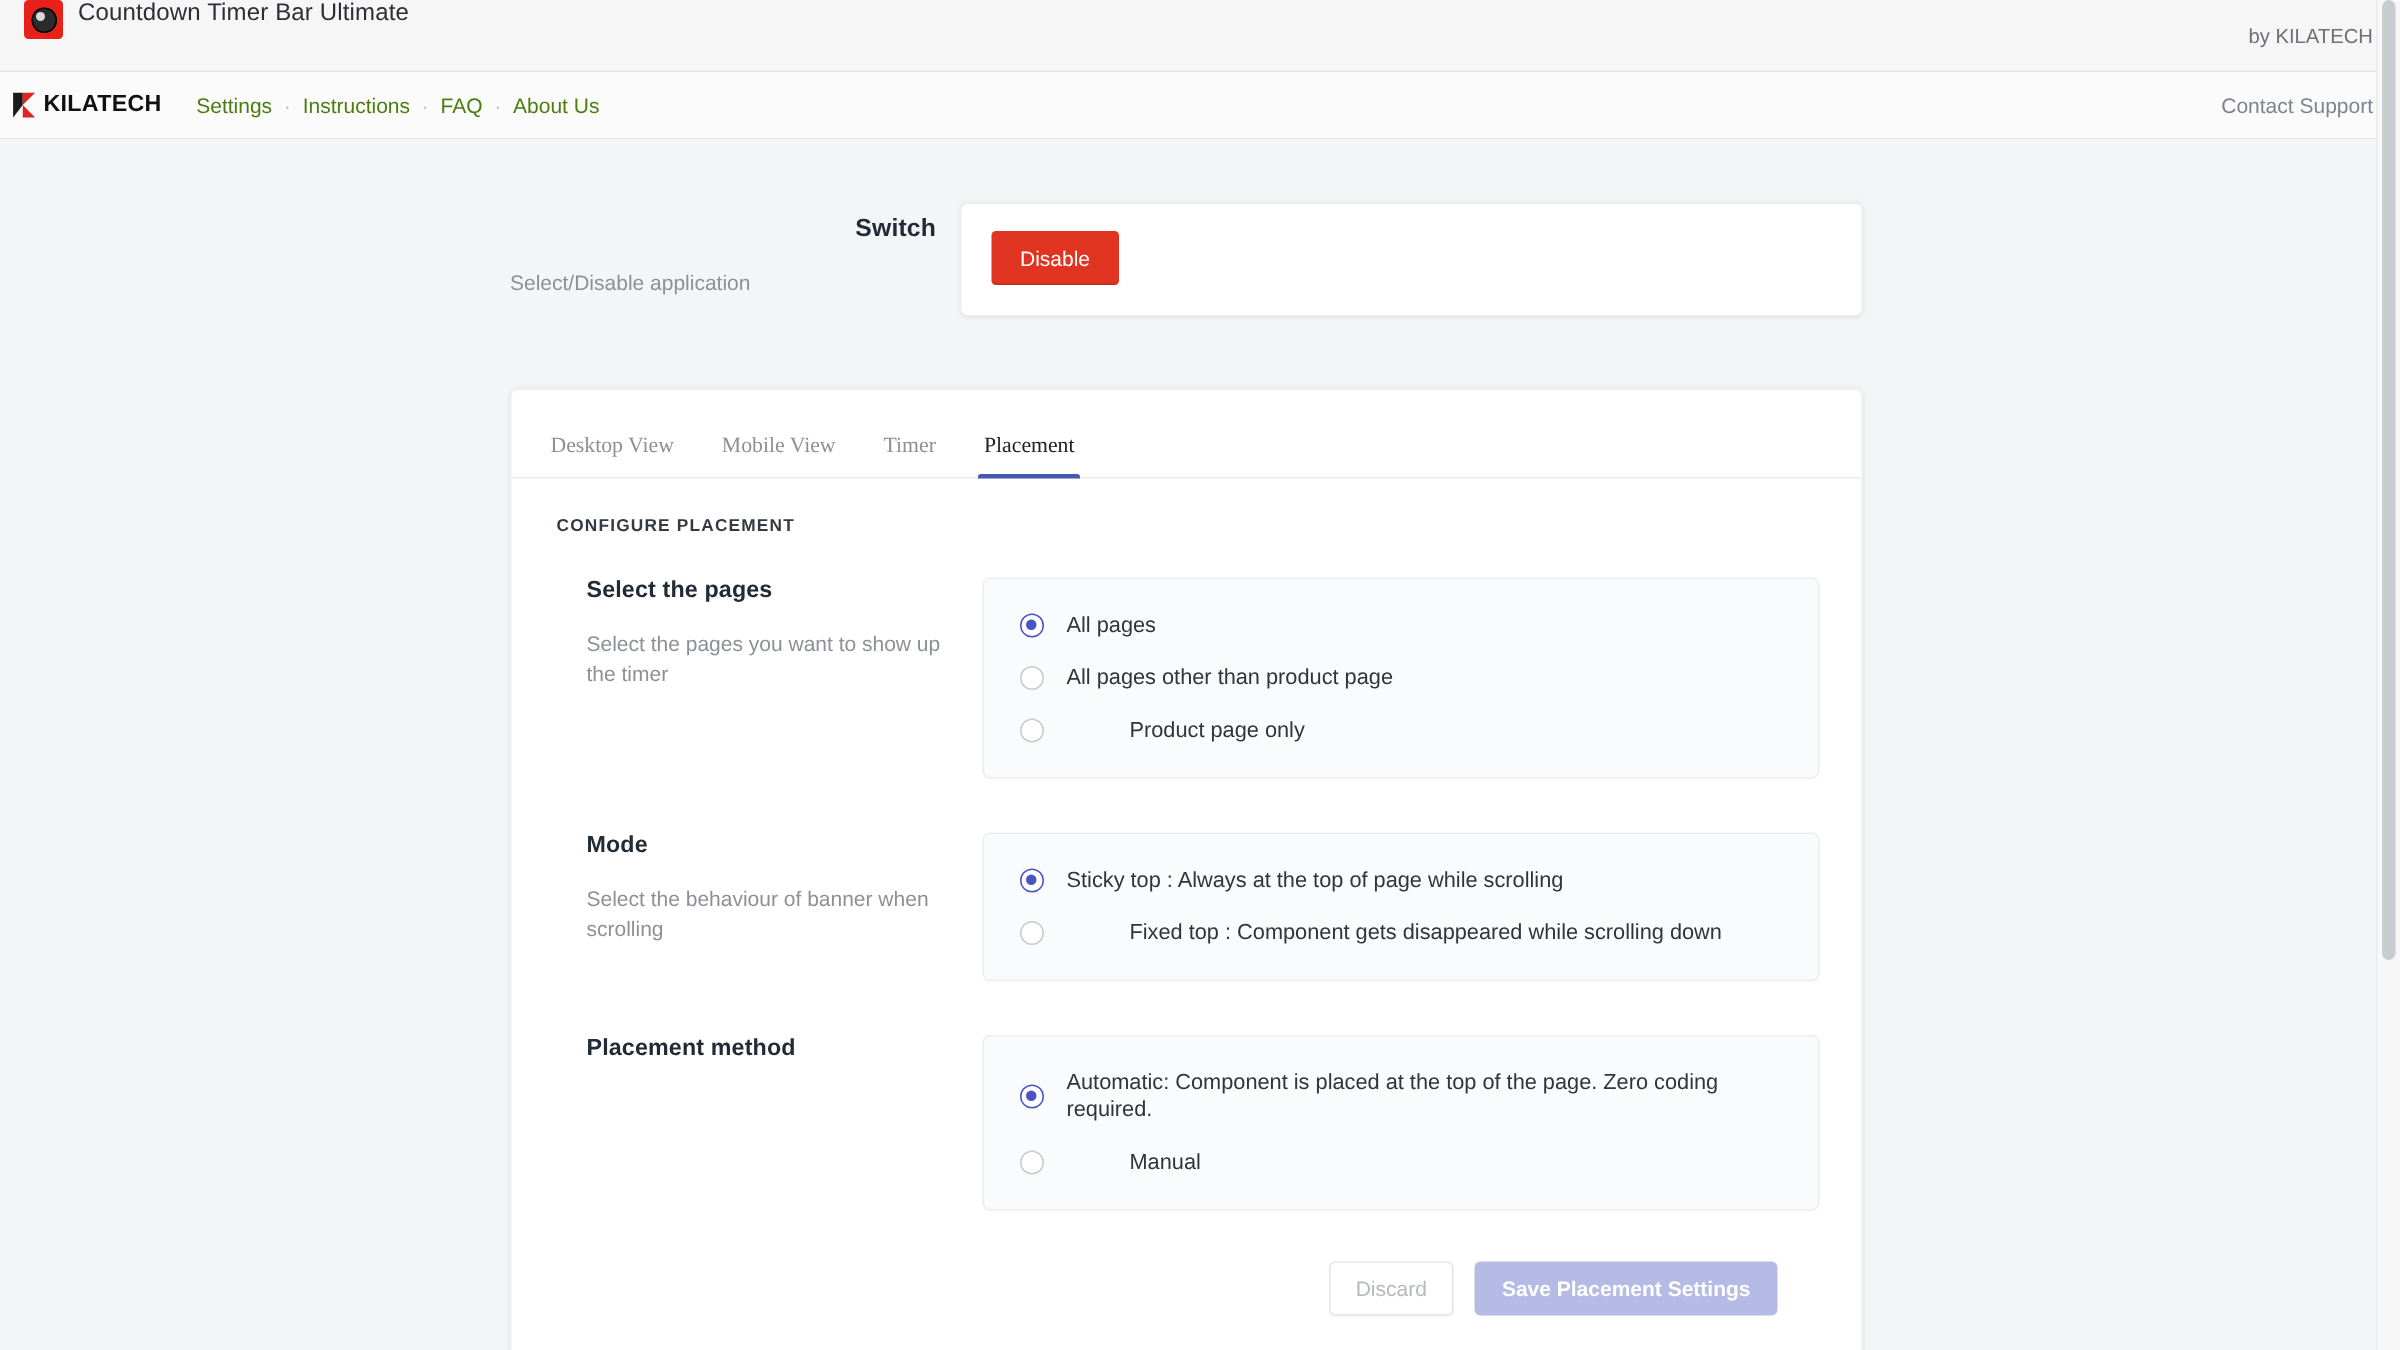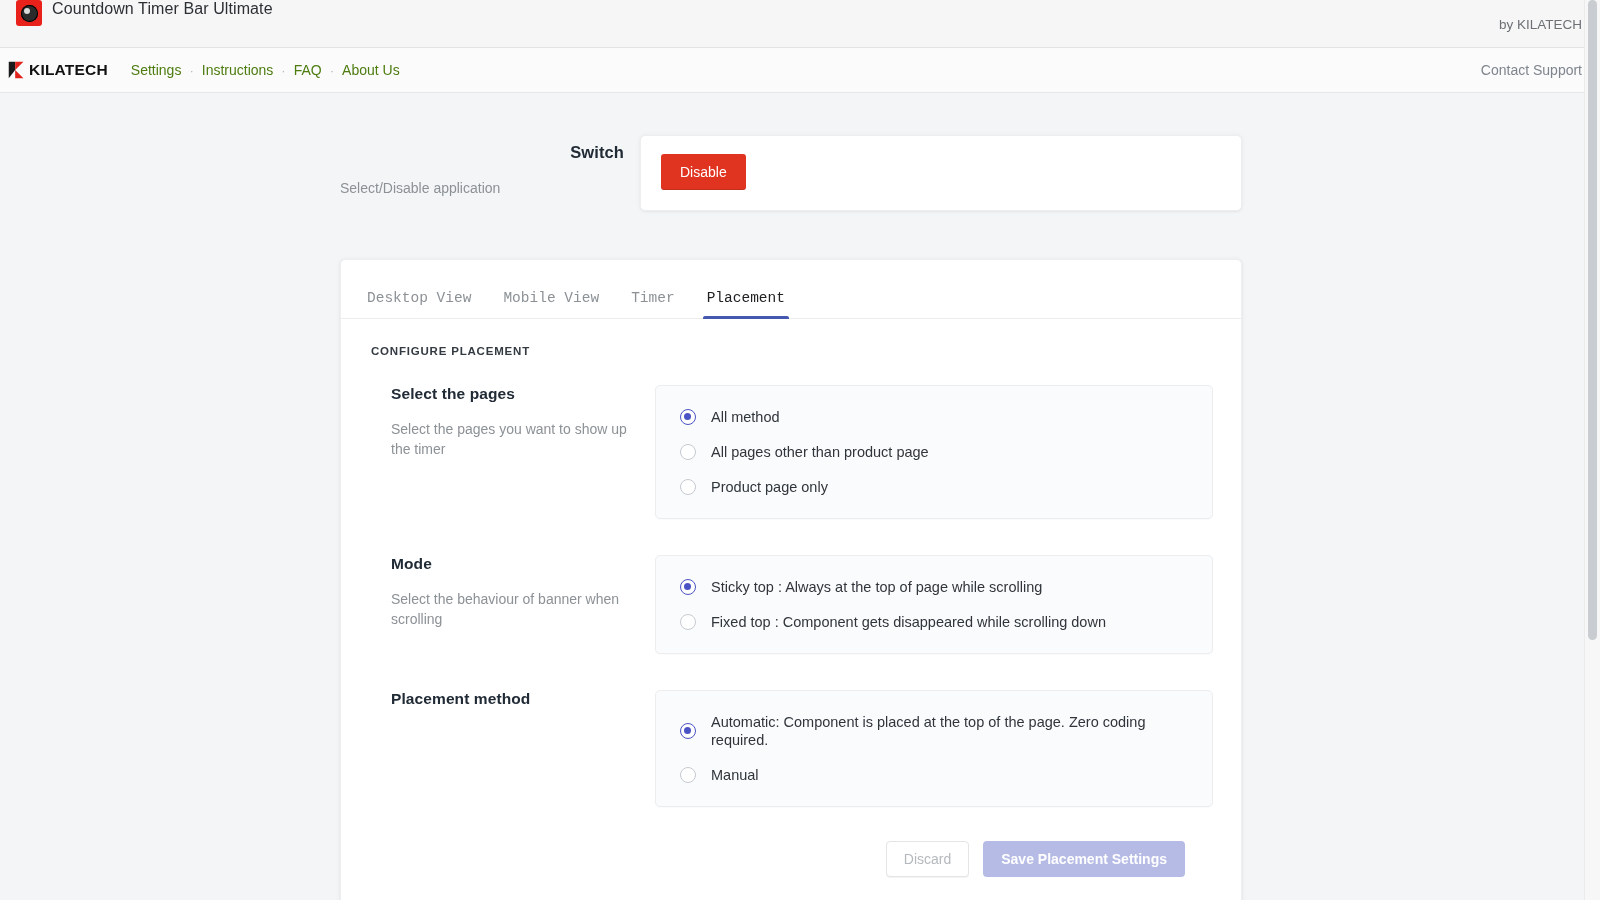--- a/index.html
+++ b/index.html
@@ -198,21 +198,21 @@
     height: 58px;
   }
   .tab {
     font-size: 14.5px;
     color: #8c9196;
     padding: 0 16px 12px 16px;
     cursor: pointer;
     position: relative;
     background: none;
     border: none;
-    font-family: Liberation Mono, monospace;
+    font-family: Liberation Serif, serif;
   }
   .tab.active {
     color: #202223;
   }
   .tab.active::after {
     content: "";
     position: absolute;
     left: 12px;
     right: 12px;
     bottom: -1px;
@@ -265,21 +265,21 @@
     padding: 22px 24px;
     box-sizing: border-box;
     box-shadow: 0 1px 1px rgba(0,0,0,.02);
   }
   .opt {
     display: flex;
     align-items: center;
     margin-bottom: 17px;
     cursor: pointer;
   }
-  .opt:last-child { margin-bottom: 0; }
+  .opt:last-child { margin-bottom: 0; gap: 42px; }
   .radio {
     width: 16px;
     height: 16px;
     border-radius: 50%;
     border: 1.5px solid #c6cad1;
     background: #fff;
     flex: none;
     margin-right: 15px;
     box-sizing: border-box;
     position: relative;
@@ -412,21 +412,21 @@
       <div class="settings-body">
 
         <div class="setting-row">
           <div class="setting-label">
             <h3>Select the pages</h3>
             <p>Select the pages you want to show up the timer</p>
           </div>
           <div class="option-panel">
             <div class="opt">
               <span class="radio checked"></span>
-              <span class="opt-label">All method</span>
+              <span class="opt-label">All pages</span>
             </div>
             <div class="opt">
               <span class="radio"></span>
               <span class="opt-label">All pages other than product page</span>
             </div>
             <div class="opt">
               <span class="radio"></span>
               <span class="opt-label">Product page only</span>
             </div>
           </div>

